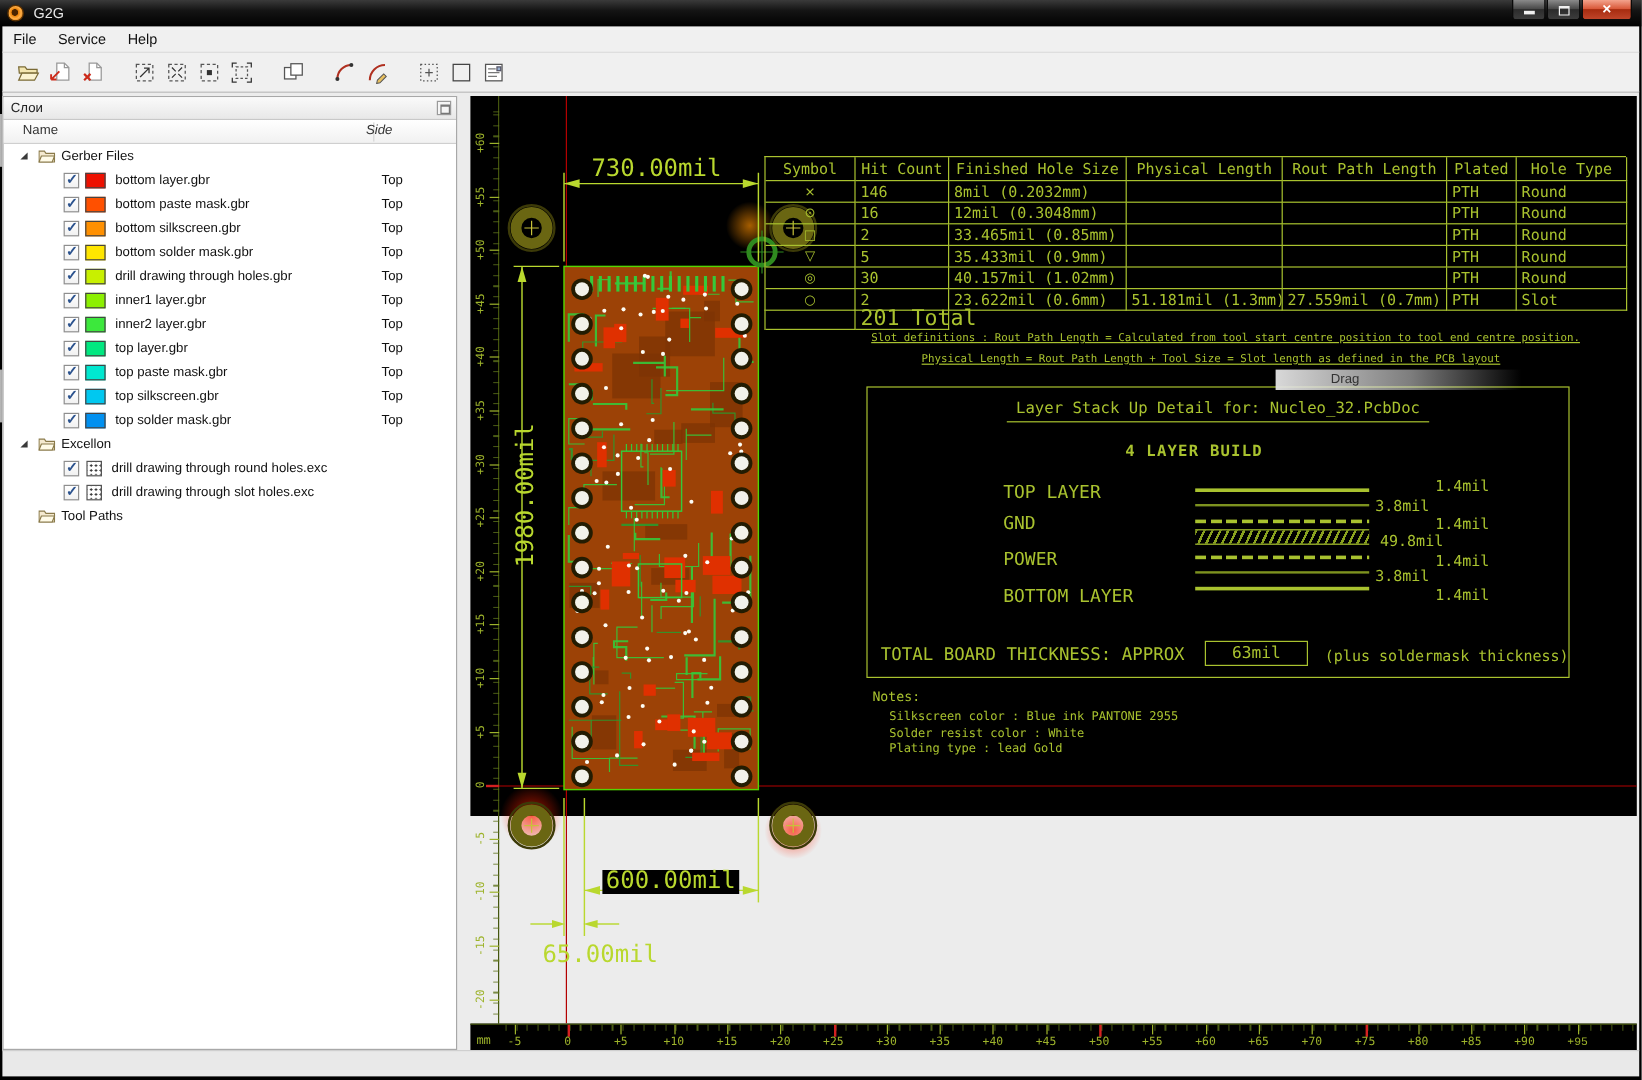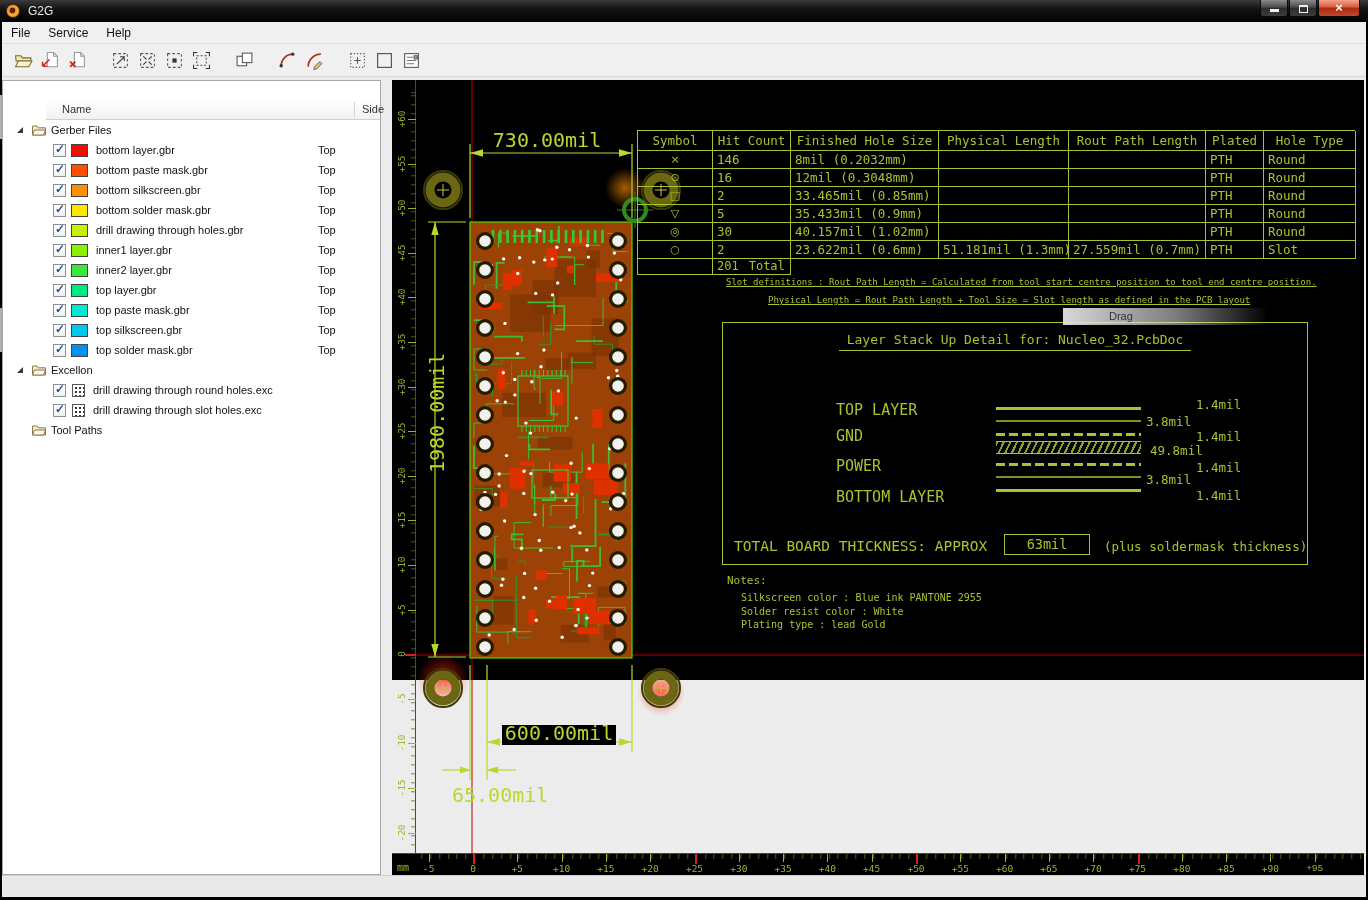--- a/index.html
+++ b/index.html
@@ -39,23 +39,23 @@
   .bottom-strip{position:absolute;left:2px;top:875px;width:1364px;height:22px;background:#e9e9e9;border-top:1px solid #cfcfcf;}
   .dock-handle{position:absolute;left:0;width:4px;height:44px;background:linear-gradient(90deg,#b9b9b9,#8f8f8f);}
   
   .layers-panel{position:absolute;left:2px;top:80px;width:379px;height:795px;background:#fff;border:1px solid #a8a8a8;}
   .panel-header{position:absolute;left:0;top:0;right:0;height:19px;background:linear-gradient(#fafafa,#e8e8e8);
     border-bottom:1px solid #c8c8c8;display:flex;align-items:center;}
   .panel-title{font-size:11px;color:#222;margin-left:6px;}
   .float-btn{position:absolute;right:4px;top:3px;width:12px;height:12px;border:1px solid #9a9a9a;background:#f5f5f5;}
   .float-btn::after{content:"";position:absolute;left:2px;top:2px;width:6px;height:5px;border:1px solid #777;border-top-width:2px;}
   .col-header{position:absolute;left:0;top:19px;right:0;height:20px;background:linear-gradient(#ffffff,#f1f1f1);
-    border-bottom:1px solid #cfcfcf;margin-left:43px;}
+    border-bottom:1px solid #cfcfcf;}
   .col-name{position:absolute;left:16px;top:3px;font-size:11px;color:#333;}
-  .col-side{position:absolute;left:316px;top:3px;font-size:11px;color:#333;}
+  .col-side{position:absolute;left:302px;top:3px;font-size:11px;color:#333;font-style:italic;}
   .col-div{position:absolute;left:308px;top:2px;width:1px;height:16px;background:#d5d5d5;}
   .layer-tree{position:absolute;left:0;top:39px;right:0;bottom:0;overflow:hidden;}
   .tree-row{position:relative;height:20px;display:flex;align-items:center;font-size:11px;color:#111;}
   .tree-row.group{padding-left:14px;}
   .tree-row.layer,.tree-row.drill{padding-left:50px;}
   .twisty{width:0;height:0;border-left:6px solid transparent;border-bottom:6px solid #3a3a3a;margin-right:9px;flex:none;}
   .twisty.hidden{visibility:hidden;}
   .folder-ic{flex:none;margin-right:5px;display:flex;}
   .g-label{white-space:nowrap;}
   .cbox{flex:none;width:13px;height:13px;border:1px solid #8e8e8e;background:linear-gradient(#fff,#f1f1f1);position:relative;}
@@ -86,21 +86,21 @@
   
   .drill-table{position:absolute;left:245px;top:50px;width:718px;display:grid;
     grid-template-columns:75px 78px 148px 130px 137px 58px 92px;
     border-left:1px solid #a9c22f;border-top:1px solid #a9c22f;
     font-family:"DejaVu Sans Mono",monospace;color:#a9c22f;}
   .dt-cell{border-right:1px solid #a9c22f;border-bottom:1px solid #a9c22f;height:18px;line-height:17px;
     font-size:12.5px;padding-left:4px;white-space:nowrap;overflow:hidden;}
   .dt-hdr{height:20px;line-height:19px;text-align:center;padding-left:0;font-size:12.5px;}
   .dt-c0{text-align:center;padding-left:0;font-family:"DejaVu Sans",sans-serif;font-size:11px;}
   .dt-footer{position:absolute;left:245px;top:178px;display:grid;grid-template-columns:75px 78px;
-    border-left:1px solid #a9c22f;font-family:"DejaVu Sans Mono",monospace;color:#a9c22f;font-size:12px;}
+    border-left:1px solid #a9c22f;font-family:"DejaVu Sans Mono",monospace;color:#a9c22f;font-size:18px;}
   .dt-footer > div{border-right:1px solid #a9c22f;border-bottom:1px solid #a9c22f;height:17px;line-height:16px;padding-left:4px;}
   .dt-footer .tlabel{margin-left:10px;}
   
   .slot-line{position:absolute;color:#a9c22f;font:9px "DejaVu Sans Mono",monospace;white-space:nowrap;text-decoration:underline;}
   .slot-1{left:334px;top:197px;}
   .slot-2{left:376px;top:215px;}
   
   .drag-hint{position:absolute;left:671px;top:228px;width:205px;height:17px;
     background:linear-gradient(90deg,rgba(228,228,228,.95),rgba(228,228,228,.55) 55%,rgba(228,228,228,0));
     color:#333;font:11px "Liberation Sans",sans-serif;line-height:17px;padding-left:46px;z-index:5;}
@@ -260,20 +260,24 @@
         </svg>
       </span>
     </div>
   </div>
 
 <div class="content-bg"></div>
 <div class="dock-handle" style="top:95px"></div>
 <div class="dock-handle" style="top:308px"></div>
 
 <div class="layers-panel">
+  <div class="panel-header">
+    <span class="panel-title">Слои</span>
+    <span class="float-btn"></span>
+  </div>
   <div class="col-header">
     <span class="col-name">Name</span>
     <span class="col-div"></span>
     <span class="col-side">Side</span>
   </div>
   <div class="layer-tree">
       <div class="tree-row group">
         <span class="twisty"></span>
         <span class="folder-ic">
           <svg viewBox="0 0 14 12" width="14" height="12">
@@ -915,20 +919,21 @@
     <div><span>201</span><span class="tlabel">Total</span></div>
   </div>
 
   <div class="slot-line slot-1">Slot definitions :  Rout Path Length  =  Calculated from tool start centre position to tool end centre position.</div>
   <div class="slot-line slot-2">Physical Length    =  Rout Path Length  +  Tool Size  =  Slot length as defined in the PCB layout</div>
 
   <div class="drag-hint">Drag</div>
 
   <div class="stackup">
     <div class="su-title-wrap"><span class="su-title">Layer Stack Up Detail for: Nucleo_32.PcbDoc</span></div>
+    <div class="su-sub">4 LAYER BUILD</div>
     <div class="su-g su-cu" style="top:84px"></div>
     <div class="su-g su-pre" style="top:97px"></div>
     <div class="su-g su-plane" style="top:110px"></div>
     <div class="su-g su-core" style="top:118px"></div>
     <div class="su-g su-plane" style="top:140px"></div>
     <div class="su-g su-pre" style="top:153px"></div>
     <div class="su-g su-cu" style="top:166px"></div>
     <div class="su-total-label">TOTAL BOARD THICKNESS: APPROX</div>
     <div class="su-total-box">63mil</div>
     <div class="su-total-suffix">(plus soldermask thickness)</div>

